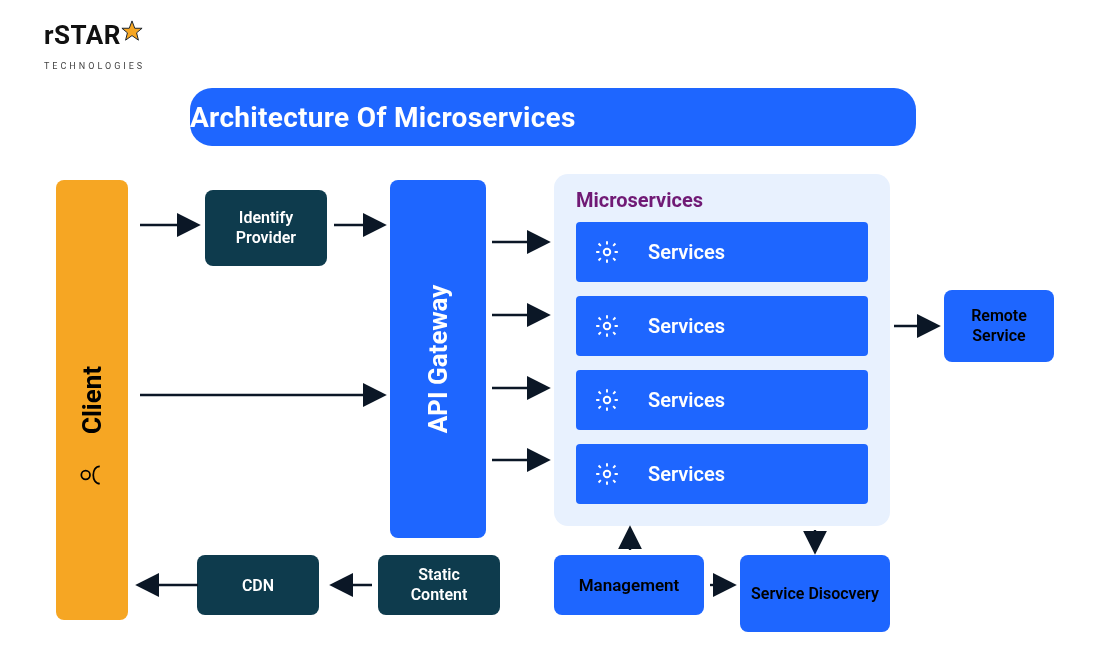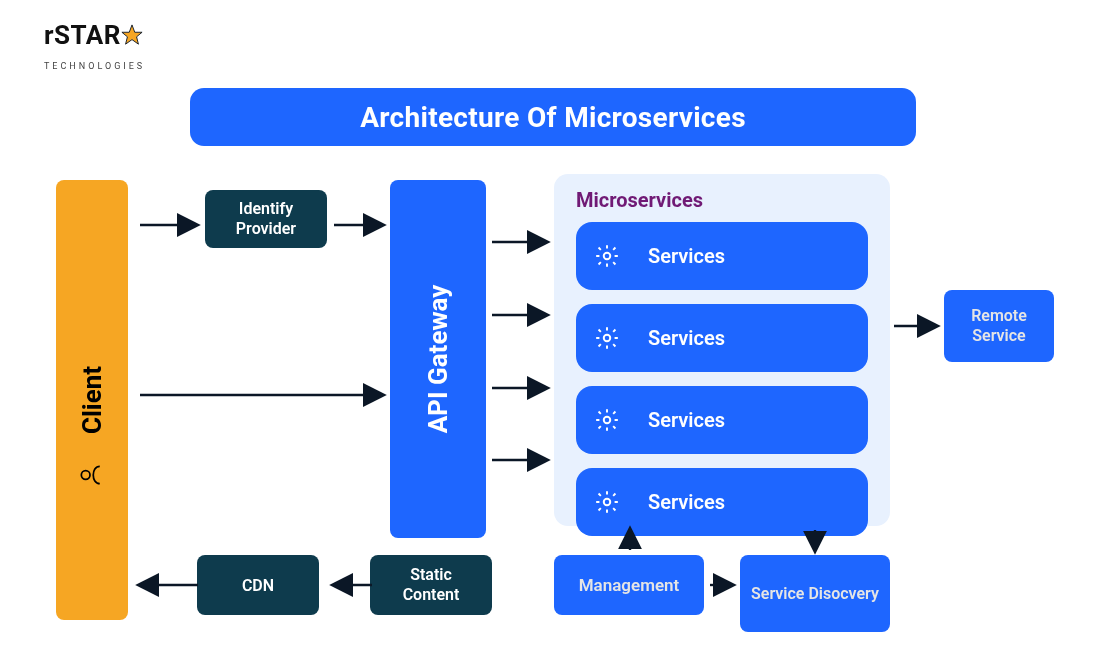--- a/index.html
+++ b/index.html
@@ -27,39 +27,39 @@
   .logo {
     position: absolute;
     left: 44px;
     top: 20px;
     display: flex;
     flex-direction: column;
     align-items: flex-start;
   }
   .logo-row {
     display: flex;
-    align-items: flex-end;
+    align-items: flex-start;
     gap: 0;
   }
   .logo-r { font-weight: 700; font-size: 26px; color: #111; letter-spacing: 0.5px; }
   .logo-star { display: inline-block; }
   .logo-sub { font-size: 9px; letter-spacing: 3px; color: #444; margin-top: 11px; }
 
   .title-bar {
     position: absolute;
     left: 190px;
     top: 88px;
     width: 726px;
     height: 58px;
     background: var(--blue);
     color: #fff;
-    border-radius: 14px;
+    border-radius: 22px;
     display: flex;
     align-items: center;
-    justify-content: center;
+    justify-content: flex-start;
     font-size: 28px;
     font-weight: 700;
     letter-spacing: 0.3px;
   }
 
   
   .vbar {
     position: absolute;
     border-radius: 8px;
     display: flex;
@@ -103,25 +103,25 @@
     border-radius: 8px;
     display: flex;
     align-items: center;
     justify-content: center;
     text-align: center;
     font-weight: 600;
     padding: 6px 10px;
     box-sizing: border-box;
   }
   .box-teal { background: var(--teal-dark); color: #fff; }
-  .box-blue { background: var(--blue); color: #e5e5e5; }
-
-  .identify-box { left: 205px; top: 190px; width: 122px; height: 58px; font-size: 16px; line-height: 1.25; }
+  .box-blue { background: var(--blue); color: #000000; }
+
+  .identify-box { left: 205px; top: 190px; width: 122px; height: 76px; font-size: 16px; line-height: 1.25; }
   .cdn-box      { left: 197px; top: 555px; width: 122px; height: 60px; font-size: 16px; }
-  .static-box   { left: 370px; top: 555px; width: 122px; height: 60px; font-size: 16px; line-height: 1.25; }
+  .static-box   { left: 378px; top: 555px; width: 122px; height: 60px; font-size: 16px; line-height: 1.25; }
   .mgmt-box     { left: 554px; top: 555px; width: 150px; height: 60px; font-size: 17px; }
   .disc-box     { left: 740px; top: 555px; width: 150px; height: 77px; font-size: 16px; line-height: 1.2; }
   .remote-box   { left: 944px; top: 290px; width: 110px; height: 72px; font-size: 16px; line-height: 1.25; }
 
   
   .micro-panel {
     position: absolute;
     left: 554px;
     top: 174px;
     width: 336px;
@@ -134,22 +134,22 @@
   .micro-title {
     text-align: left;
     font-weight: 700;
     font-size: 20px;
     color: #701a75;
     margin-bottom: 10px;
   }
   .svc {
     background: var(--blue);
     color: #fff;
-    border-radius: 16px;
-    height: 68px;
+    border-radius: 4px;
+    height: 60px;
     margin-bottom: 14px;
     display: flex;
     align-items: center;
     gap: 28px;
     padding: 0 18px;
     font-weight: 600;
     font-size: 20px;
   }
   .svc:last-child { margin-bottom: 0; }
   .gear {

